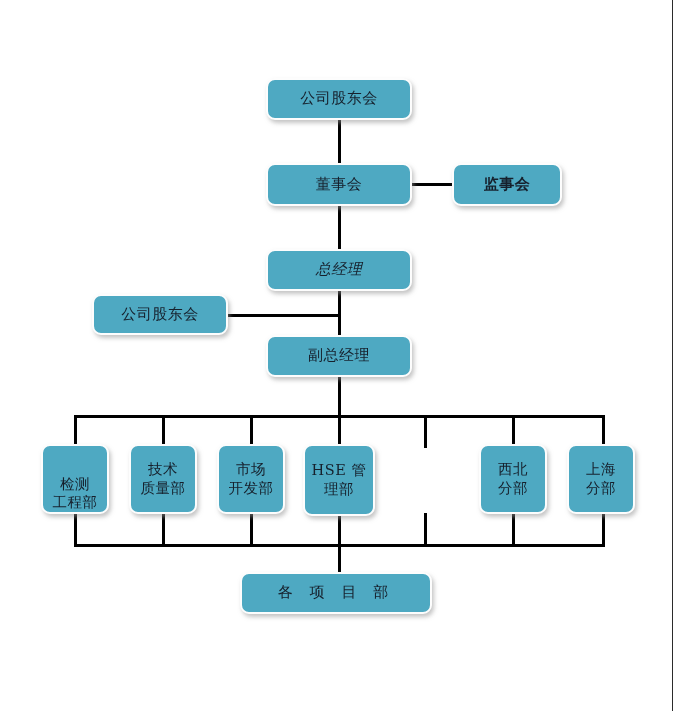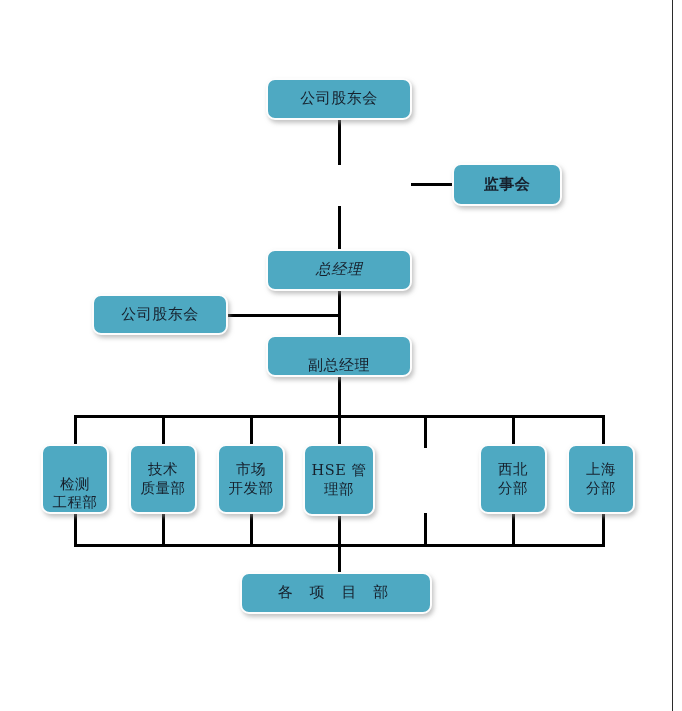--- a/index.html
+++ b/index.html
@@ -99,34 +99,37 @@
   <div class="conn conn-v" style="left:602px; top:513px; height:34px;"></div>
 
   <div class="conn conn-h" style="left:74px; top:544px; width:531px;"></div>
 
   <div class="conn conn-v" style="left:338px; top:544px; height:28px;"></div>
 
   <div class="node wide" style="left:266px; top:78px; width:146px; height:42px;">
     <span class="label">公司股东会</span>
   </div>
 
+  <div class="node wide" style="left:266px; top:163px; width:146px; height:43px;">
+    <span class="label">董事会</span>
+  </div>
 
   <div class="node wide" style="left:452px; top:163px; width:110px; height:43px;font-weight:bold;">
     <span class="label">监事会</span>
   </div>
 
   <div class="node wide" style="left:266px; top:249px; width:146px; height:42px;font-style:italic;">
     <span class="label">总经理</span>
   </div>
 
   <div class="node wide" style="left:92px; top:294px; width:136px; height:41px;">
     <span class="label">公司股东会</span>
   </div>
 
-  <div class="node wide" style="left:266px; top:335px; width:146px; height:42px;align-items:flex-end;">
+  <div class="node wide" style="left:266px; top:335px; width:146px; height:42px;">
     <span class="label">副总经理</span>
   </div>
 
   <div class="node dept" style="left:41px; top:444px; width:68px; height:70px;align-items:flex-end;">
     <span class="label"><span>检测</span><br><span>工程部</span></span>
   </div>
 
   <div class="node dept" style="left:129px; top:444px; width:68px; height:70px;">
     <span class="label"><span>技术</span><br><span>质量部</span></span>
   </div>

